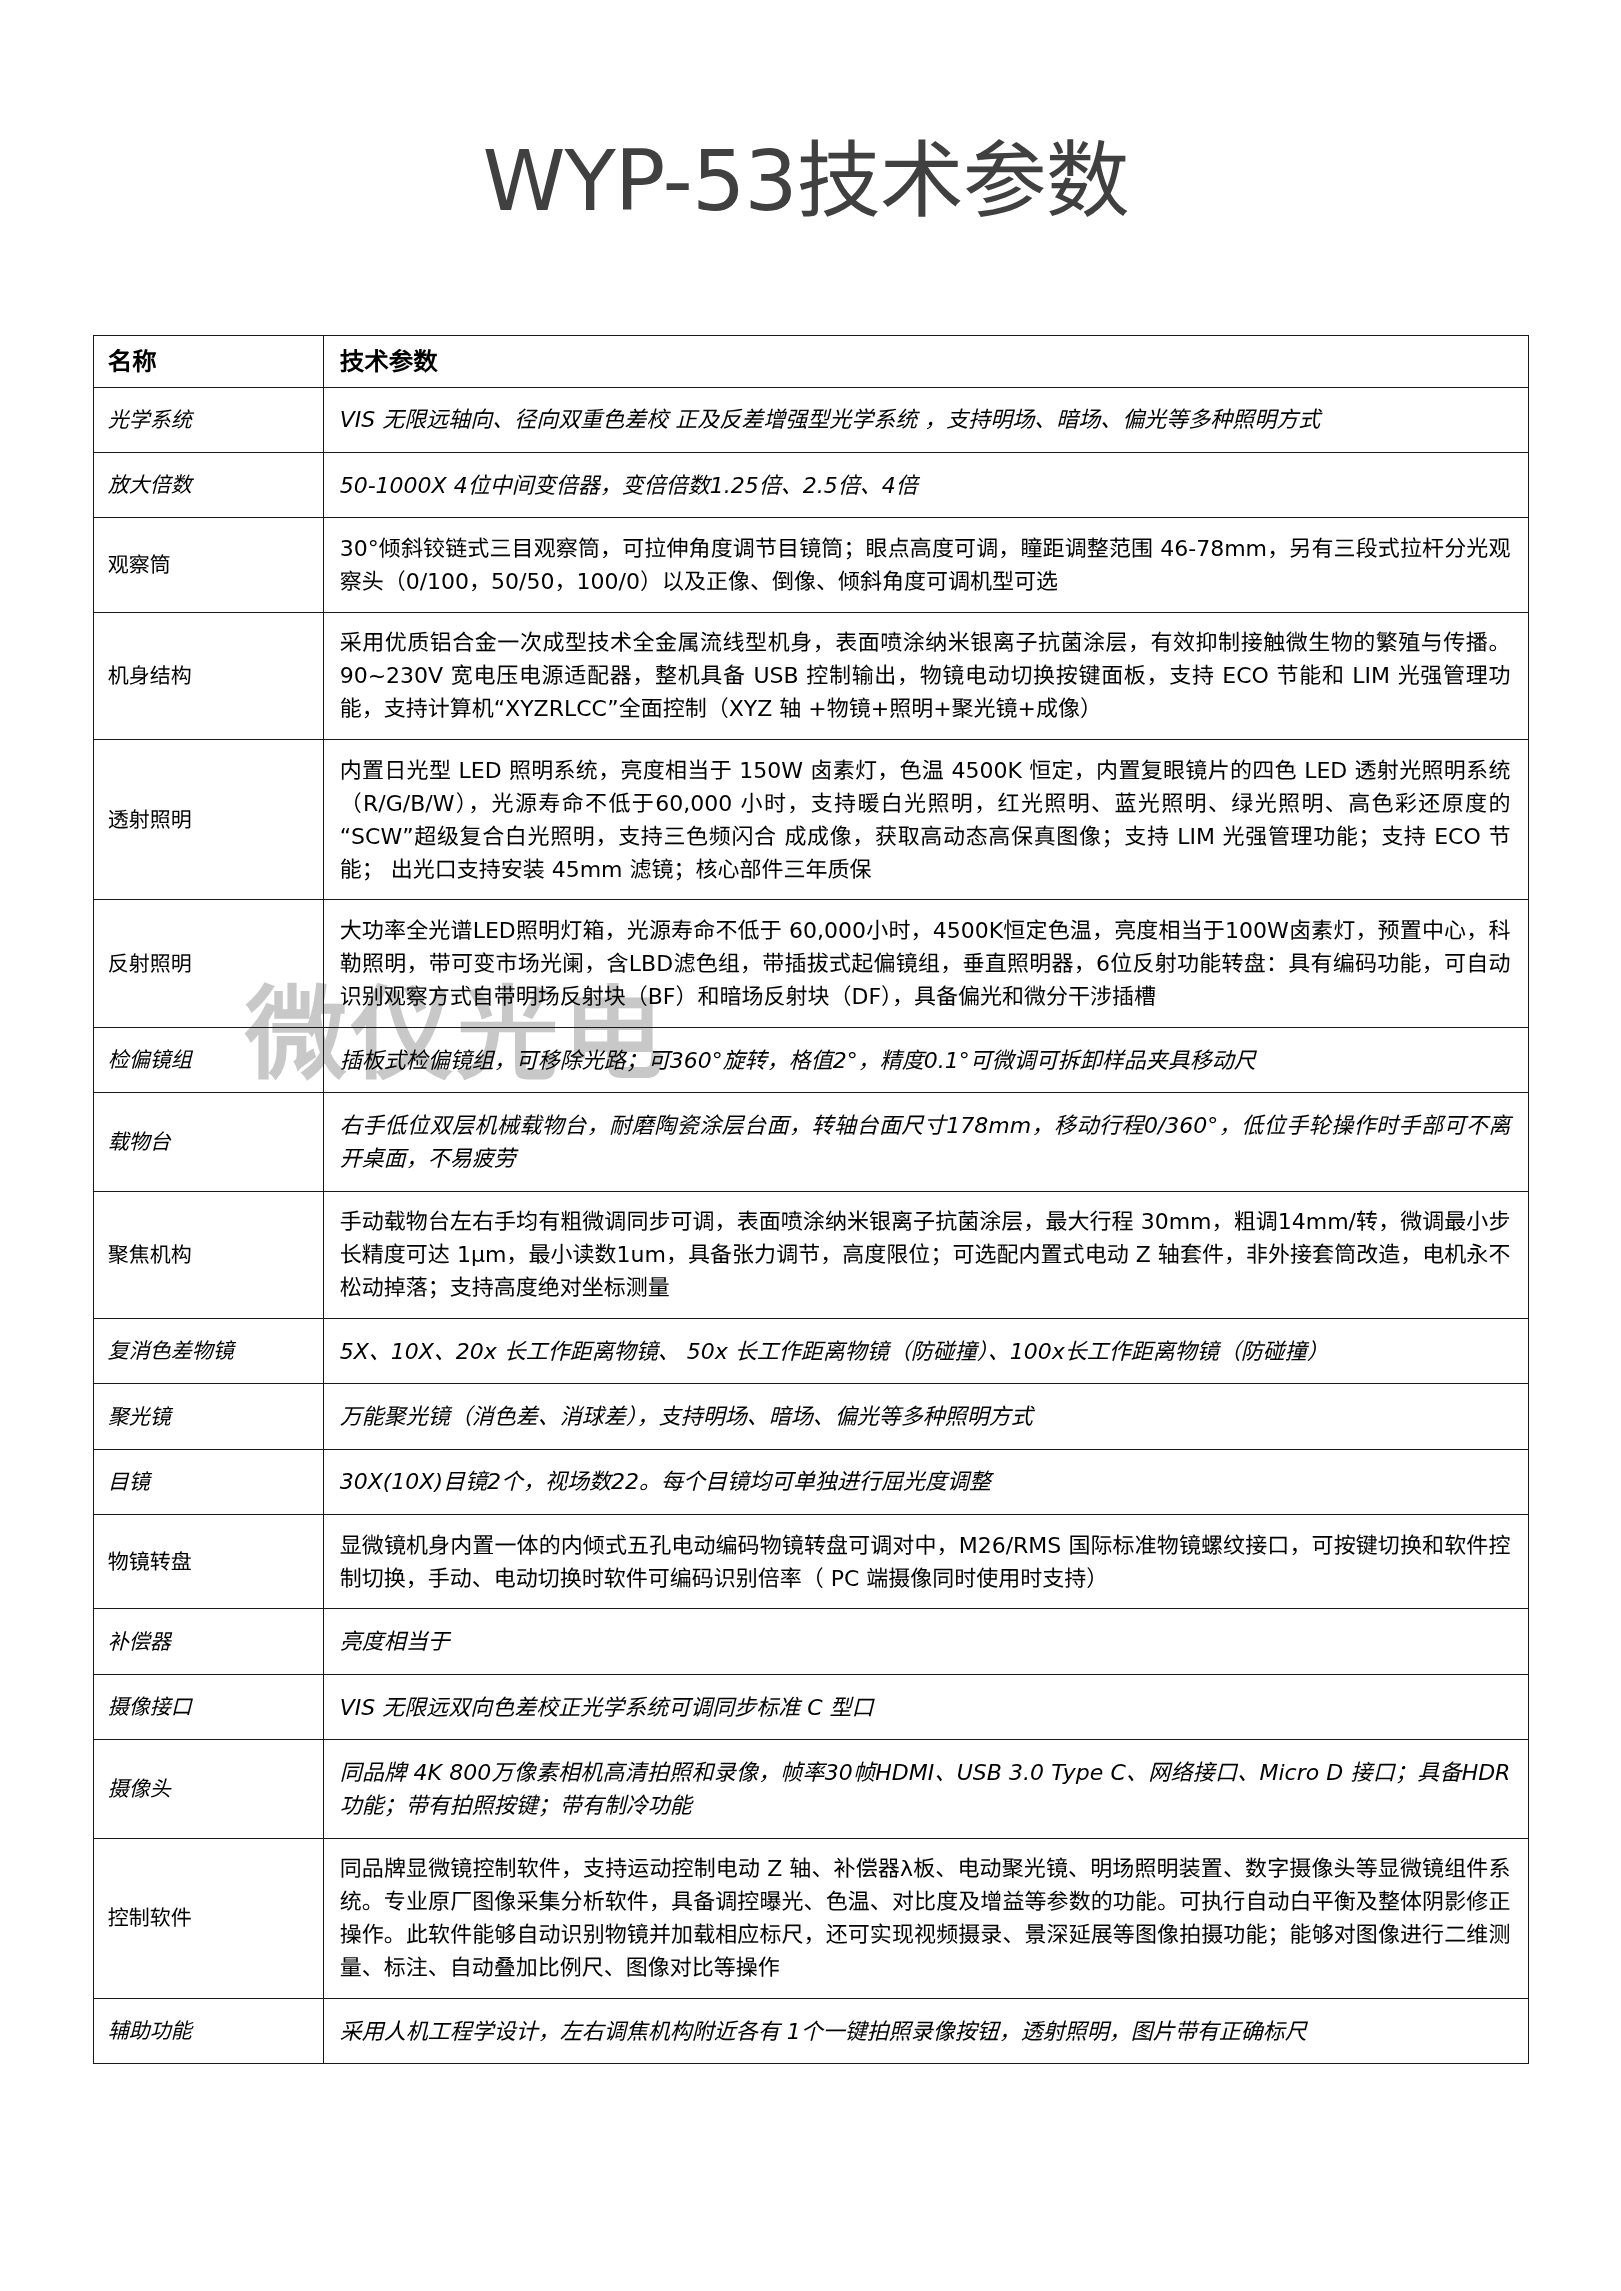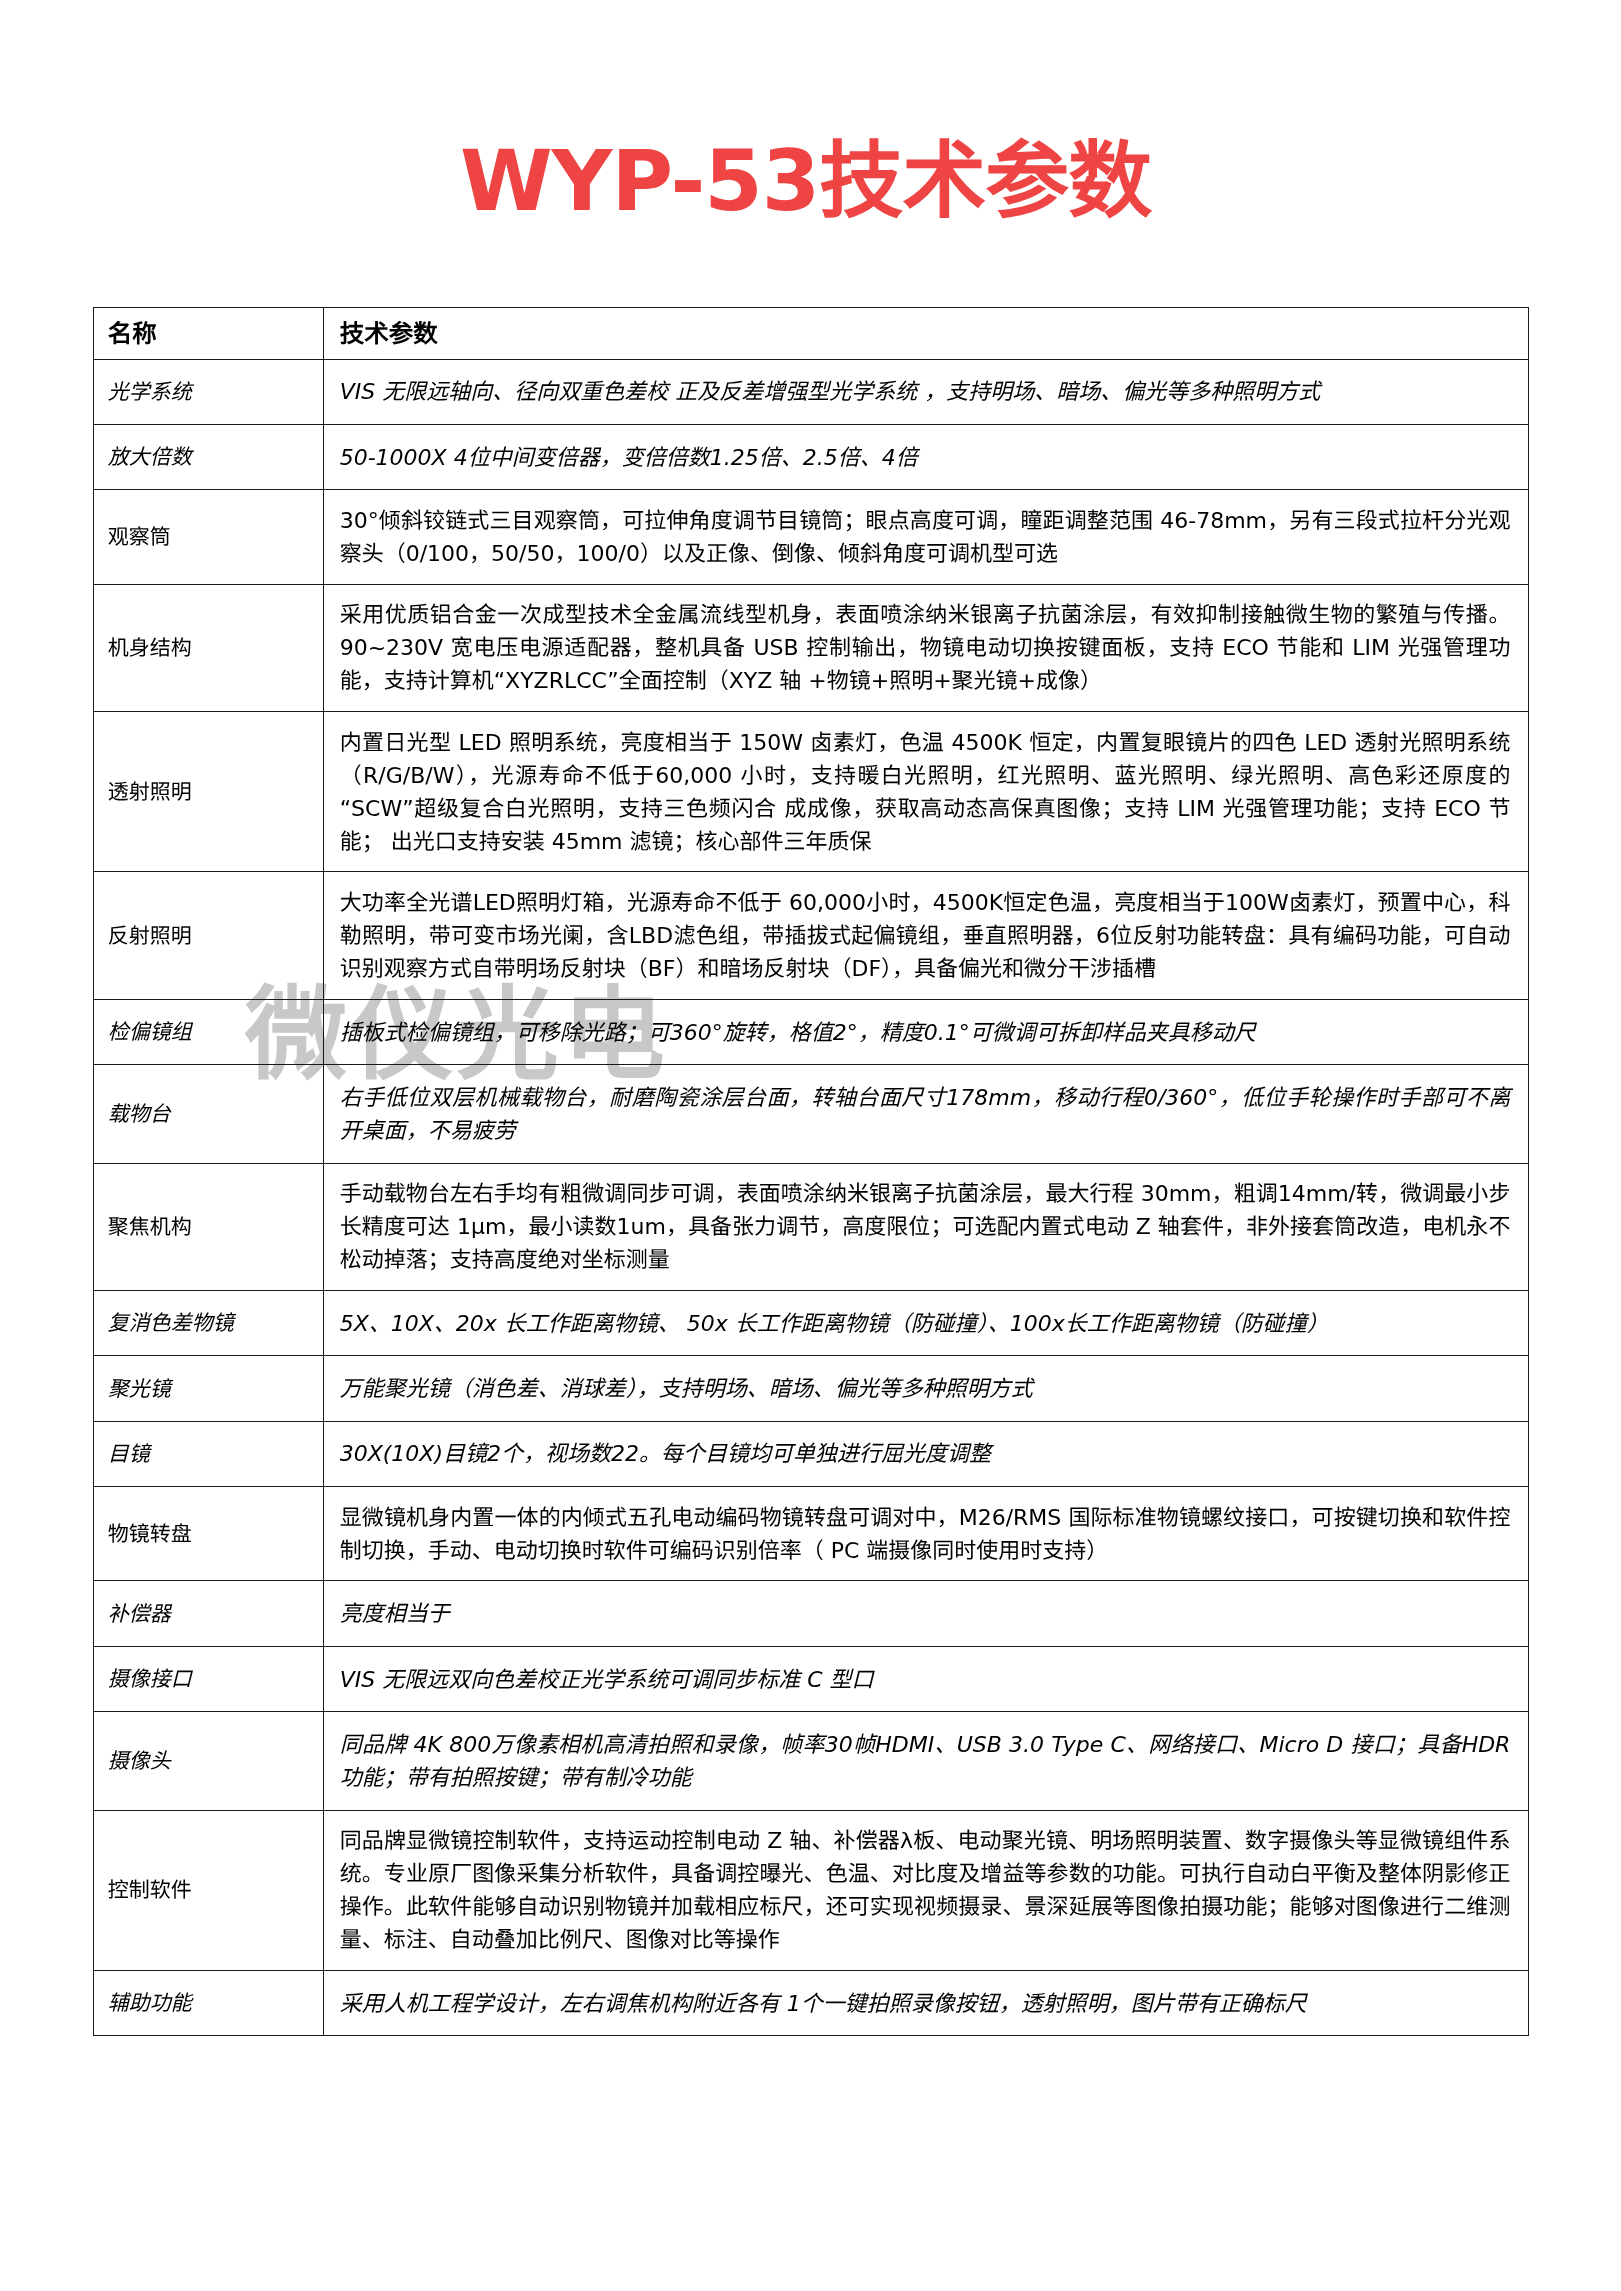--- a/index.html
+++ b/index.html
@@ -25,24 +25,24 @@
 
   
   .doc-title {
     position: absolute;
     left: 0;
     right: 0;
     top: 76px;
     text-align: center;
     font-size: 84px;
     line-height: 98px;
-    font-weight: 700;
+    font-weight: 400;
     letter-spacing: -1px;
     white-space: nowrap;
-    color: #ef4444;
+    color: #404040;
     padding-right: 9.8px;
   }
 
   
   .watermark {
     position: absolute;
     left: 245px;
     top: 976px;
     width: 608px;
     font-size: 102px;
@@ -63,20 +63,21 @@
     left: 93px;
     top: 307px;
     width: 1435px;
     z-index: 10;
   }
   table.spec-table {
     width: 1435px;
     border-collapse: collapse;
     table-layout: fixed;
     background: transparent;
+    margin-top: 28px;
   }
   table.spec-table td,
   table.spec-table th {
     border: 1.6px solid #1a1a1a;
     vertical-align: middle;
     background: transparent;
     padding: 8.8px 11.8px 8.8px 13.7px;
   }
   col.c-name { width: 230px; }
   col.c-param { width: 1205px; }

